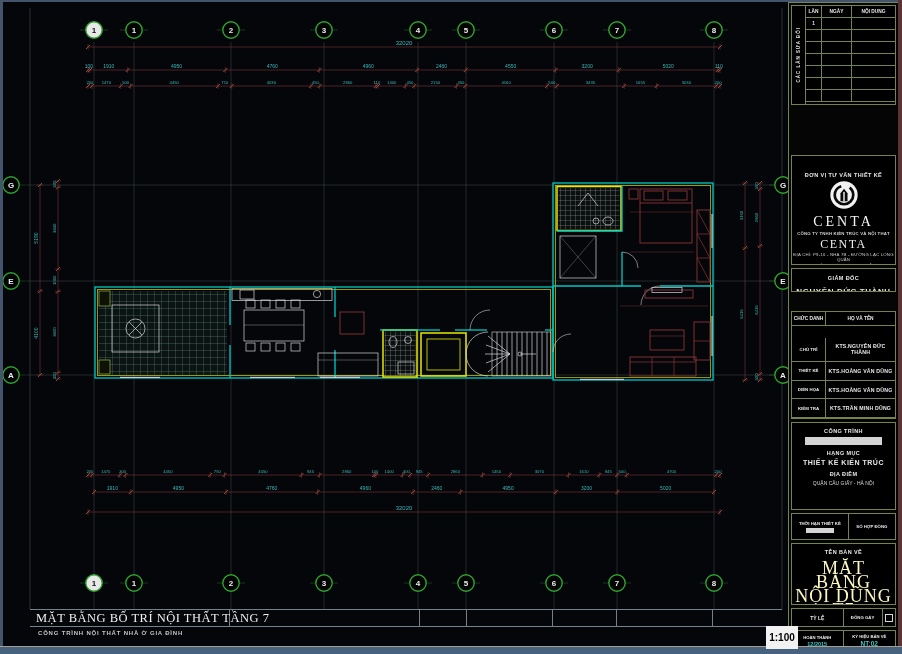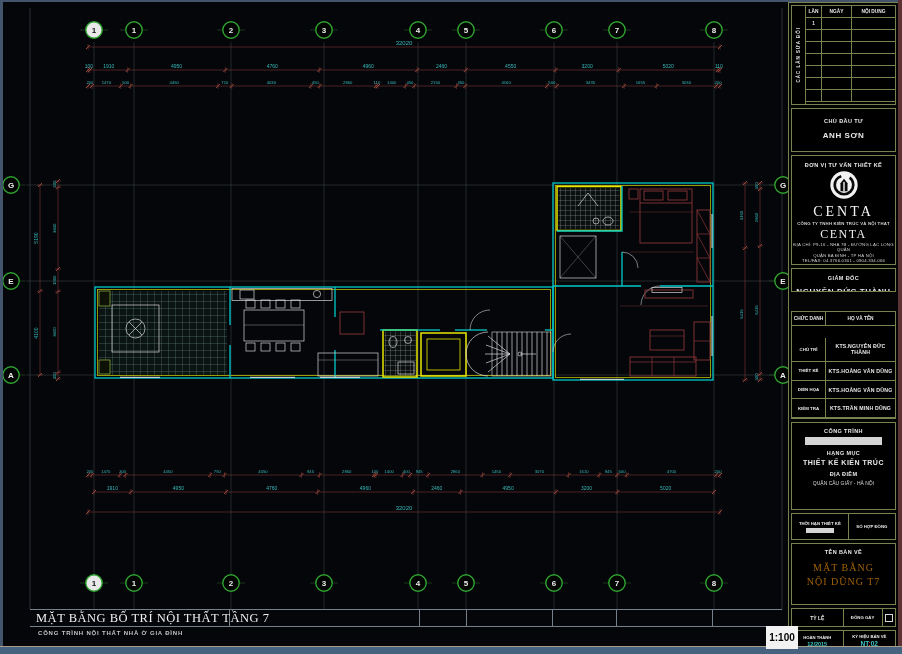--- a/index.html
+++ b/index.html
@@ -72,21 +72,21 @@
             align-items:center;justify-content:center;text-align:center;}
   .pers>div:nth-child(2n){border-right:none;}
   .pers .hd{font-size:4.8px;font-weight:bold;height:13px;}
   .pers .role{font-size:4.4px;font-weight:bold;}
   .pers .nm{font-size:5.2px;font-weight:bold;letter-spacing:.2px;}
   .bar{background:#d4d4d4;height:8px;margin:3px 13px;}
   .bar-sm{background:#d4d4d4;height:5px;width:28px;margin:2px auto 0;}
   .split{display:flex;height:100%;}
   .split>div{box-sizing:border-box;display:flex;flex-direction:column;align-items:center;justify-content:center;}
   .cy{color:#3fc6c6;}
-  .sheetname{font-family:"Liberation Serif",serif;font-size:10px;letter-spacing:1px;line-height:14px;color:#a16207;}
+  .sheetname{font-family:"Liberation Serif",serif;font-size:18px;letter-spacing:1px;line-height:14px;color:#fef9c3;}
   .chk{width:6px;height:6px;border:1px solid #d8d8d8;}
 </style>
 </head>
 <body>
 
 <div class="stage">
 
   <div style="position:absolute;left:0;top:0;width:790px;height:654px;">
   <svg id="cad" width="790" height="654" viewBox="0 0 790 654">
     <defs>
@@ -631,26 +631,22 @@
           <div></div>
             <div></div>
             <div></div>
           <div></div>
             <div></div>
             <div></div>
         </div>
       </div>
     </div>
 
-    <div class="sec ctr" style="top:105px;height:44px;padding-top:9px;">
-      <div class="lbl">CHỦ ĐẦU TƯ</div>
-      <div class="name-big" style="margin-top:7px;">ANH SƠN</div>
-    </div>
-
-    <div class="sec ctr" style="top:152px;height:110px;padding-top:6px;">
+
+    <div class="sec ctr" style="top:152px;height:110px;padding-top:16px;">
       <div class="lbl">ĐƠN VỊ TƯ VẤN THIẾT KẾ</div>
       <div style="margin-top:2px;">
         <svg width="30" height="30" viewBox="0 0 34 34">
           <circle cx="17" cy="17" r="15.5" fill="#f2f2f2"></circle>
           <circle cx="17" cy="17" r="10.5" fill="none" stroke="#0a0a0a" stroke-width="3" stroke-dasharray="46 10"></circle>
           <polygon points="13,24 13,15 17,10 21,15 21,24" fill="#0a0a0a"></polygon>
           <rect x="16.2" y="13.5" width="1.6" height="10.5" fill="#f2f2f2"></rect>
         </svg>
       </div>
       <div class="brand">CENTA</div>

